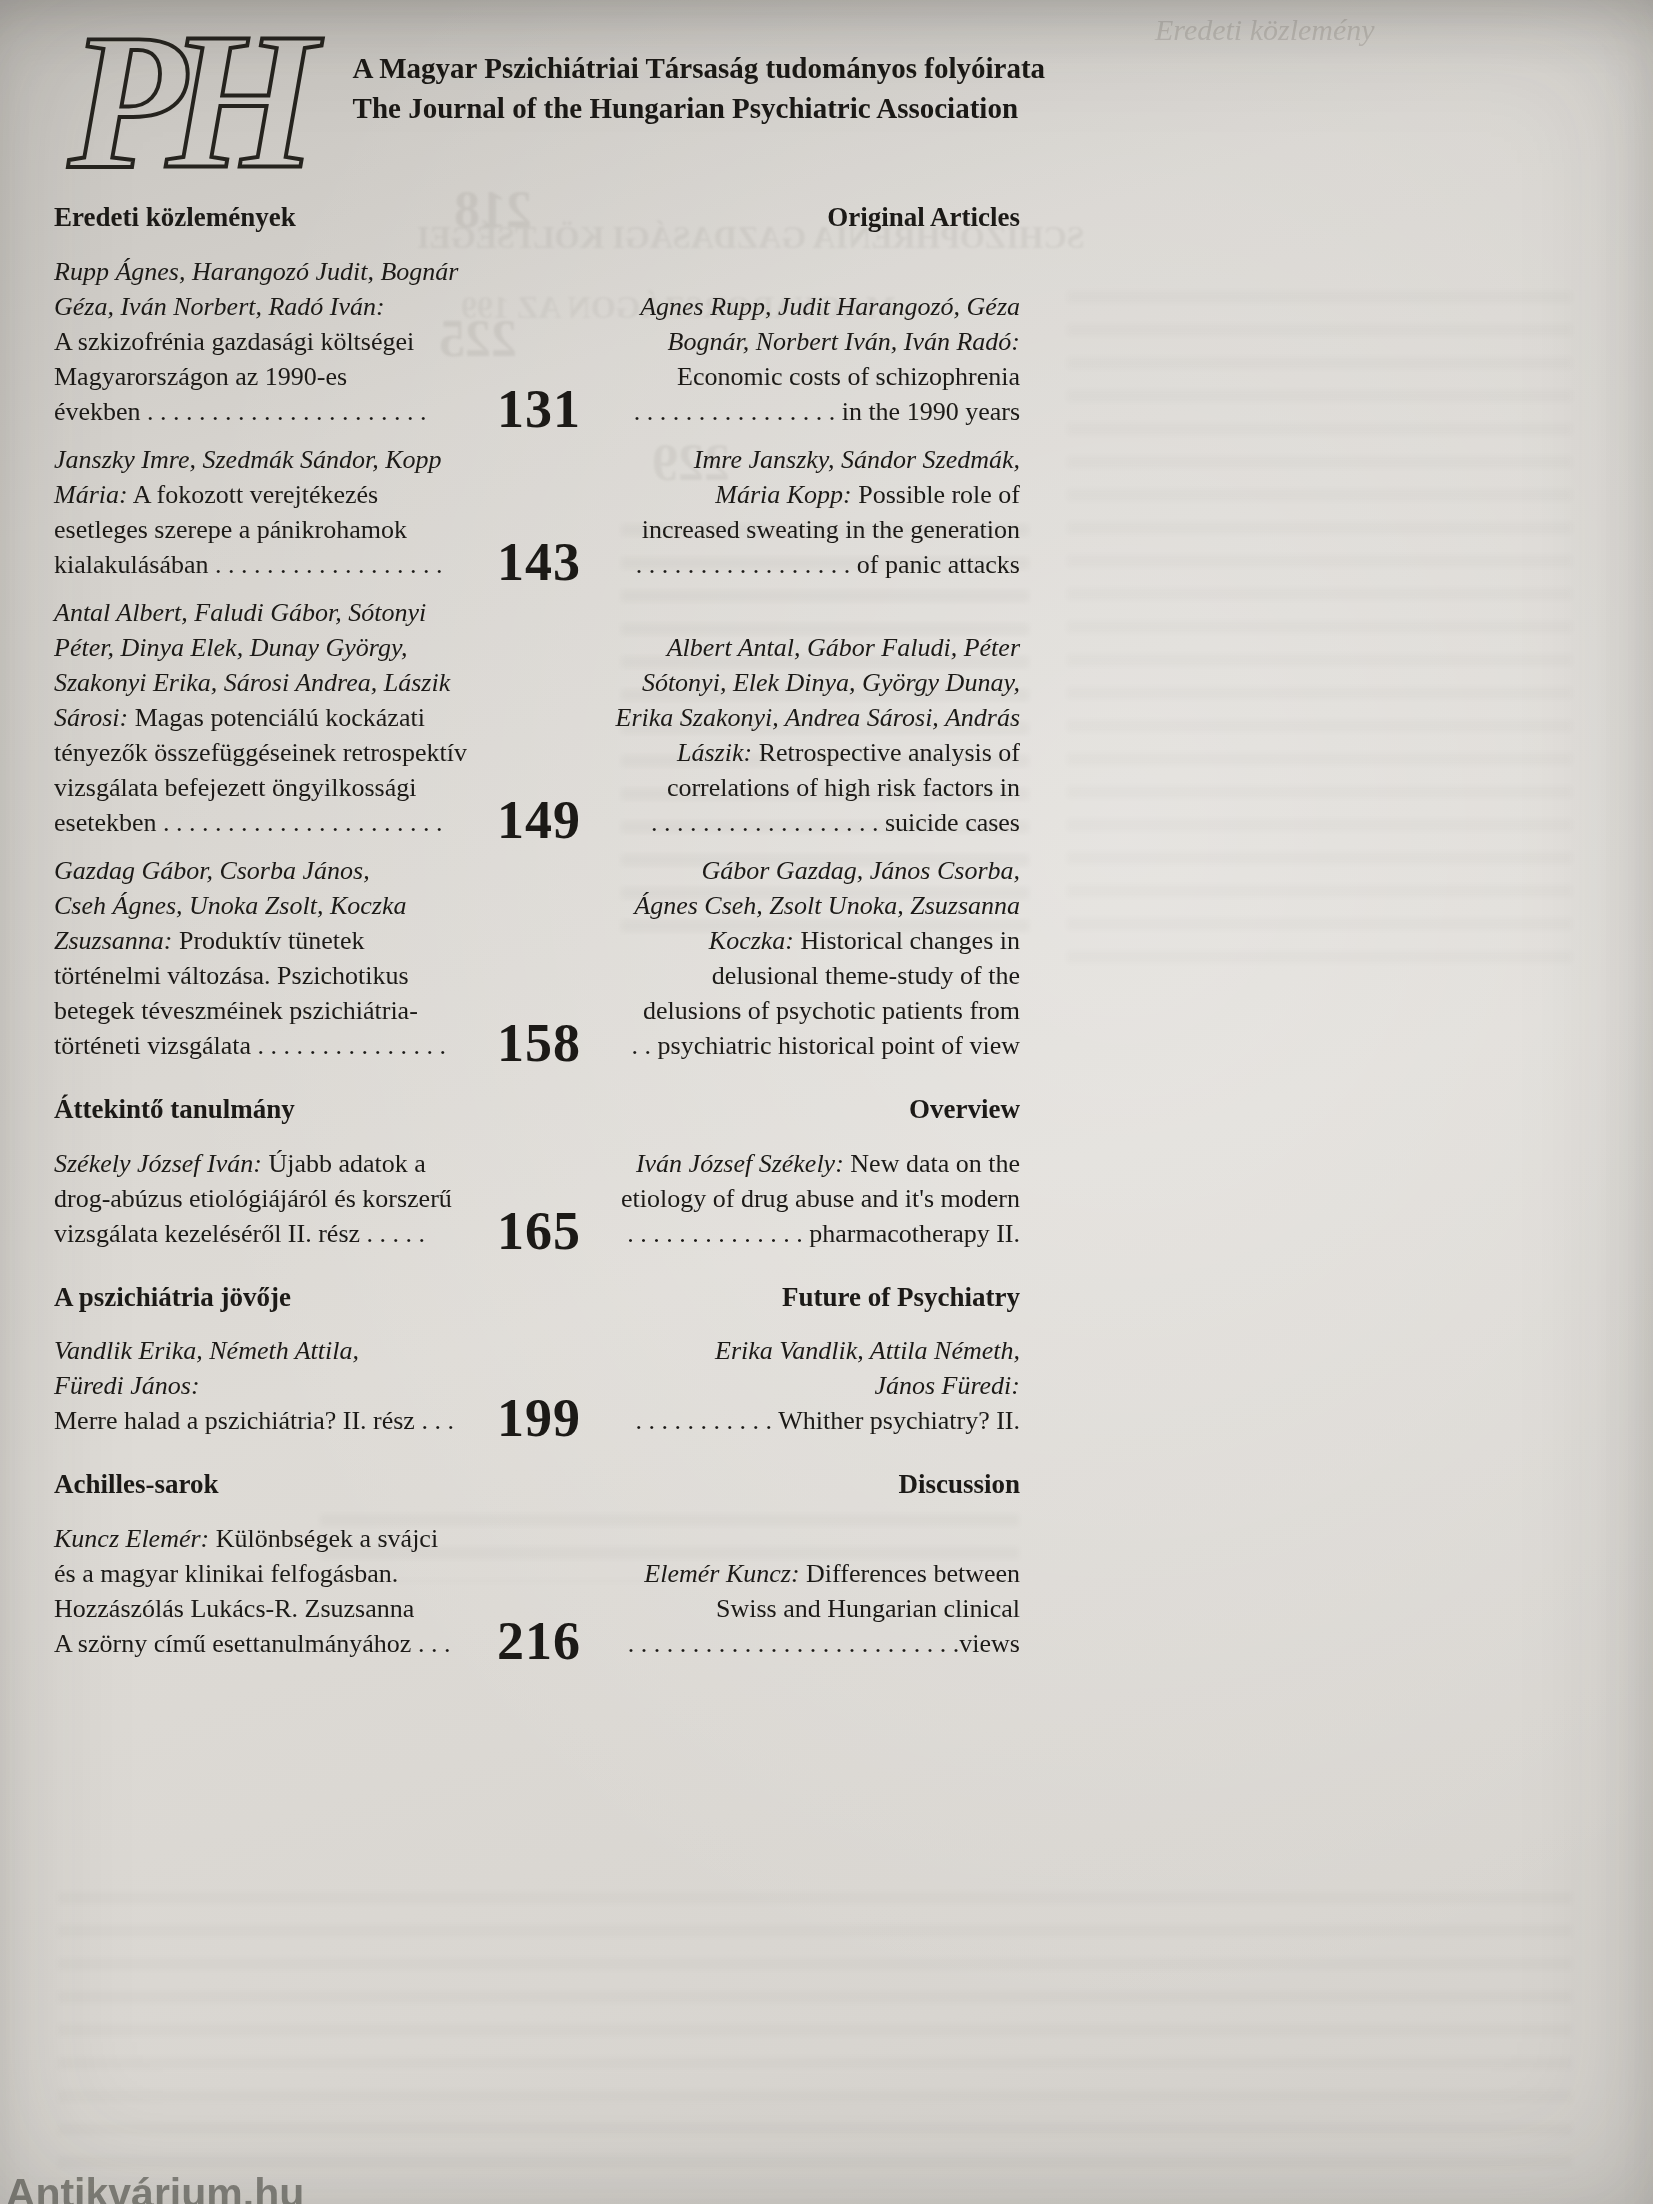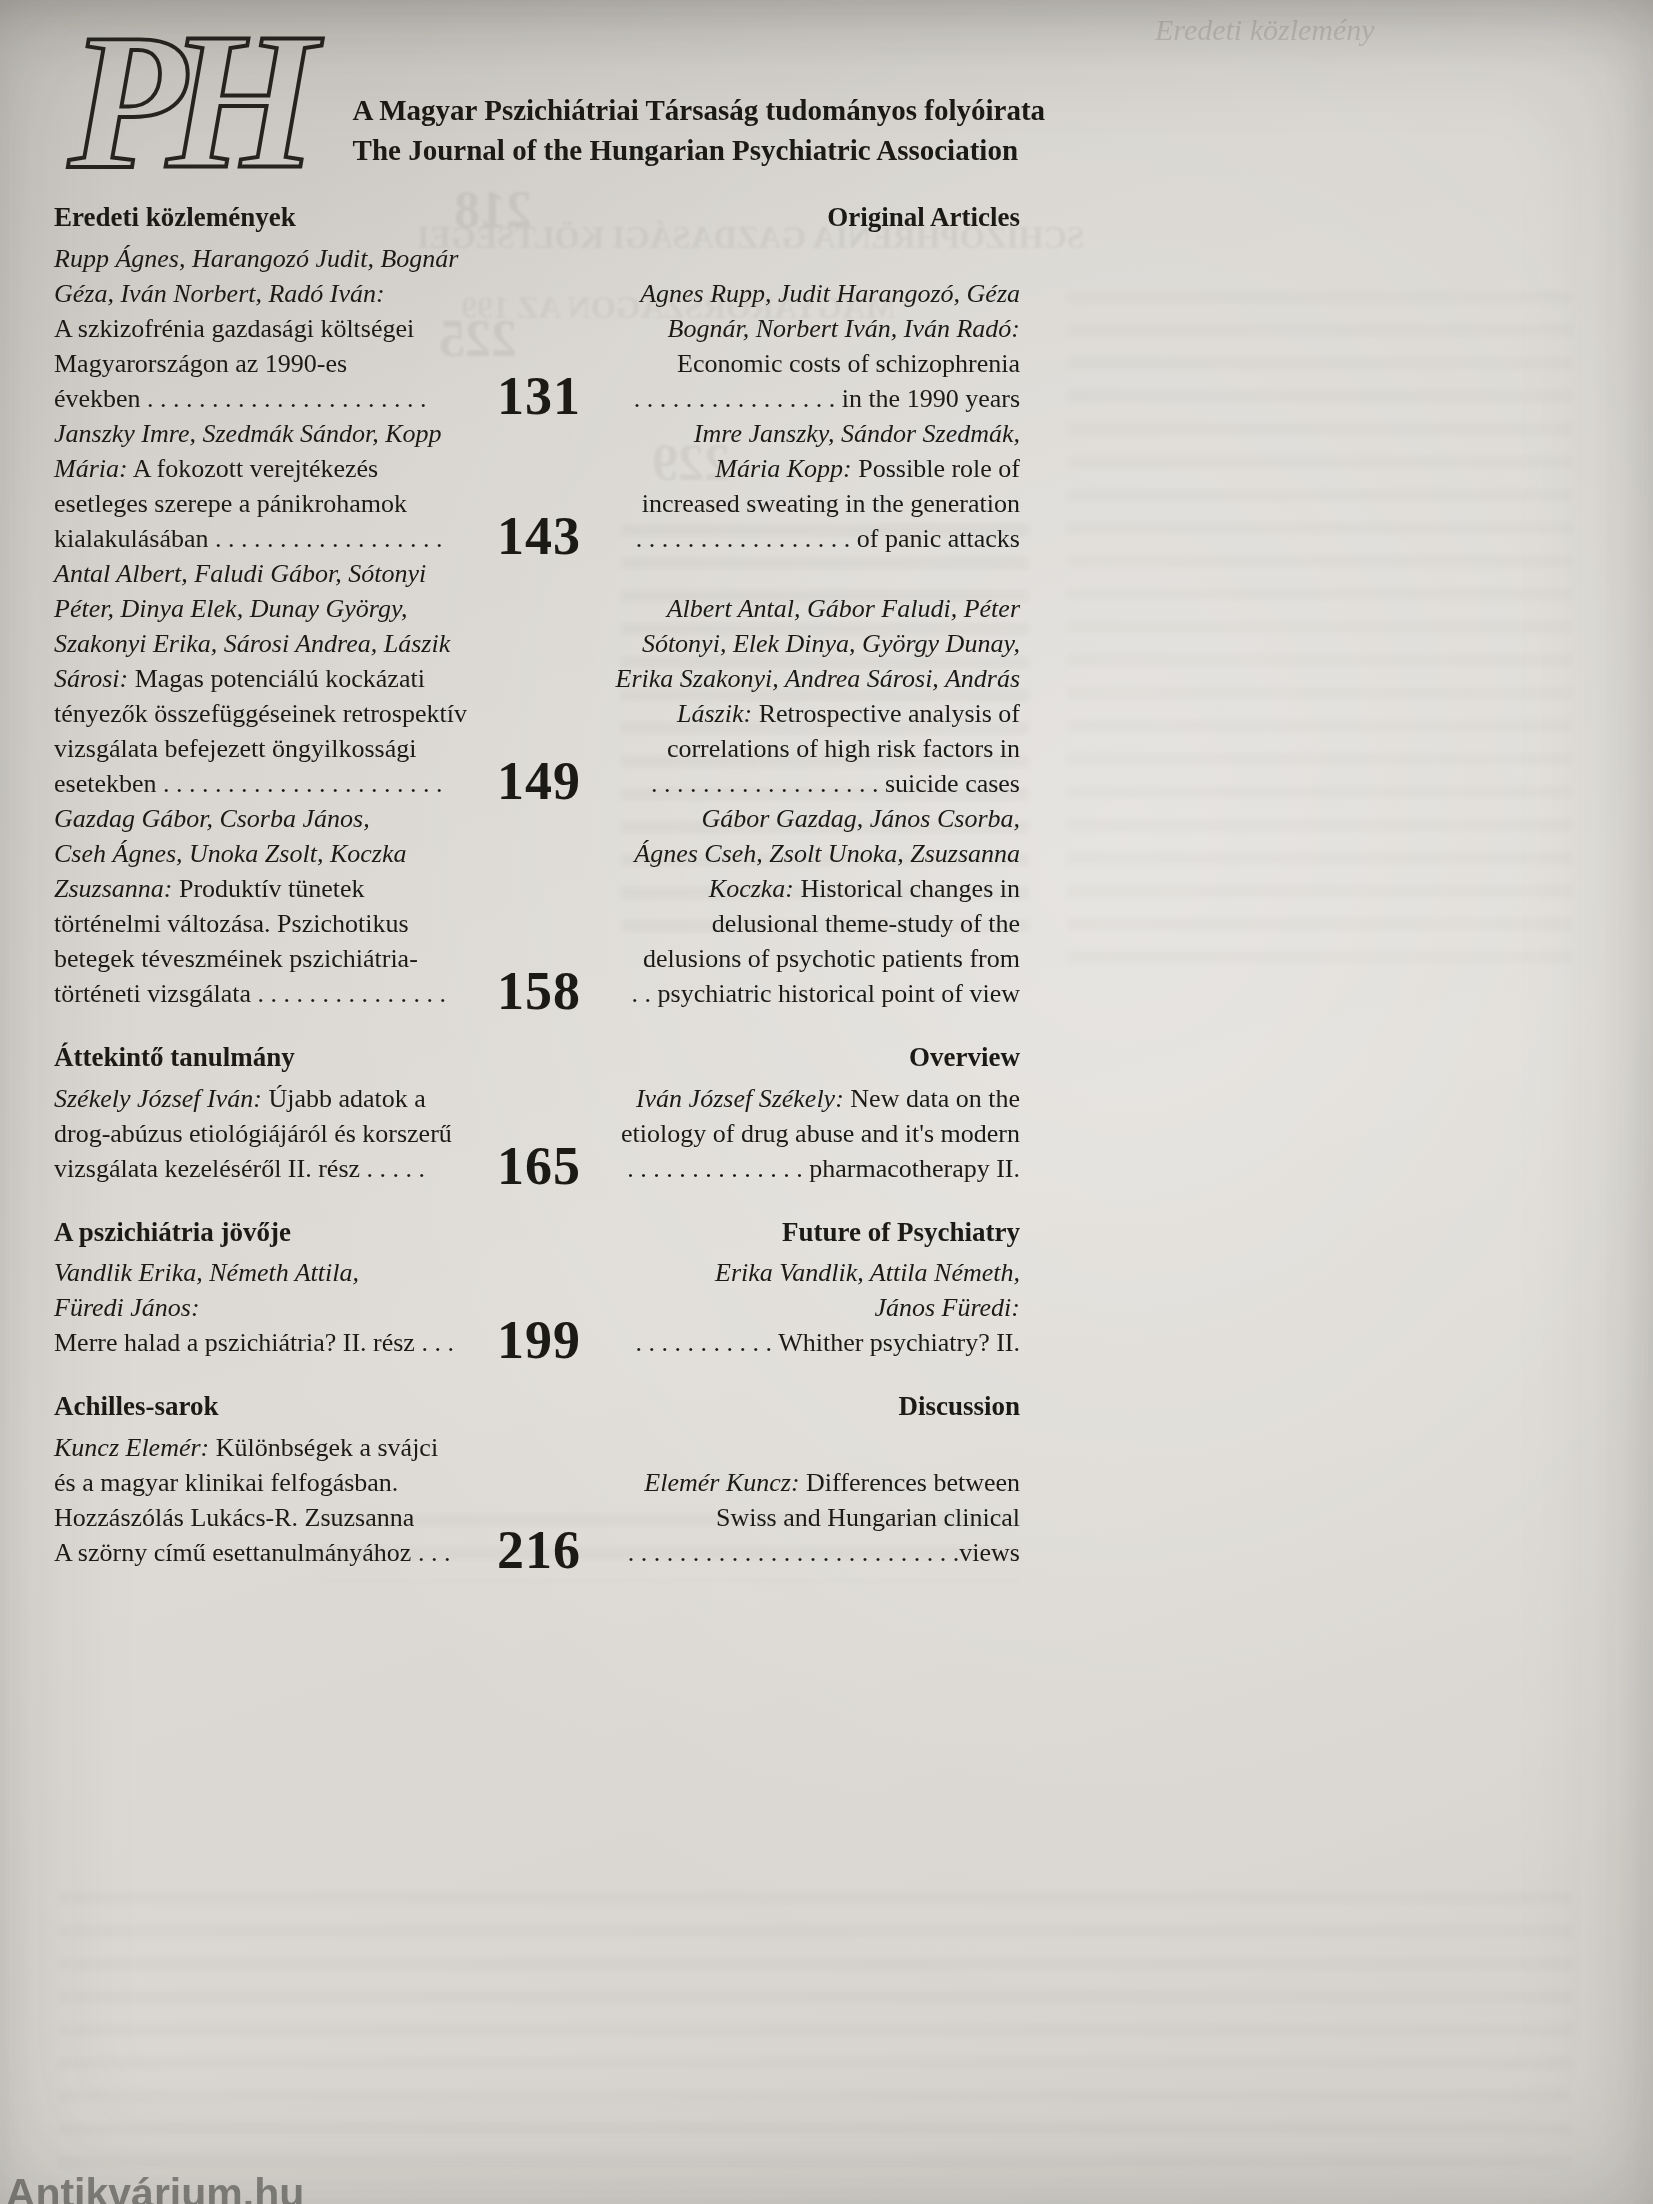--- a/index.html
+++ b/index.html
@@ -21,28 +21,28 @@
   .header { position:absolute; left:68px; top:13.6px; display:flex; align-items:flex-start; }
   .logo {
     font-style:italic; font-weight:bold;
     font-size:194px; line-height:165px;
     letter-spacing:-19.4px;
     color:transparent;
     -webkit-text-stroke:3.9px #26241f;
     padding-right:54px;
     margin-top:5.8px;
   }
-  .subtitles { margin-top:76px; font-weight:bold; font-size:29px; line-height:40px; white-space:nowrap; }
+  .subtitles { margin-top:34px; font-weight:bold; font-size:29px; line-height:40px; white-space:nowrap; }
 
   
   .toc { position:absolute; left:54px; top:200px; width:966px; font-size:26px; line-height:35px; }
   .section + .section { margin-top:29px; }
   .heading-row { display:flex; justify-content:space-between; font-weight:bold; font-size:27px; margin-bottom:5.8px; }
   .entry { display:flex; align-items:flex-end; }
-  .col-left { width:417px; }
+  .col-left { width:417px;margin-top:13px; }
   .col-mid { width:136px; text-align:center; }
   .pagenum { font-weight:bold; font-size:54px; line-height:39px; letter-spacing:1px; }
   .col-right { flex:1; text-align:right; }
   .toc-line { min-height:35px; }
   .it { font-style:italic; }
 
   
   .ghost { position:absolute; color:#8a867f; pointer-events:none; white-space:nowrap; }
   .mir { transform:scaleX(-1); filter:blur(1px); }
   .g-tr { left:1155px; top:13px; font-size:30px; font-style:italic; opacity:.32; filter:blur(0.6px); }

